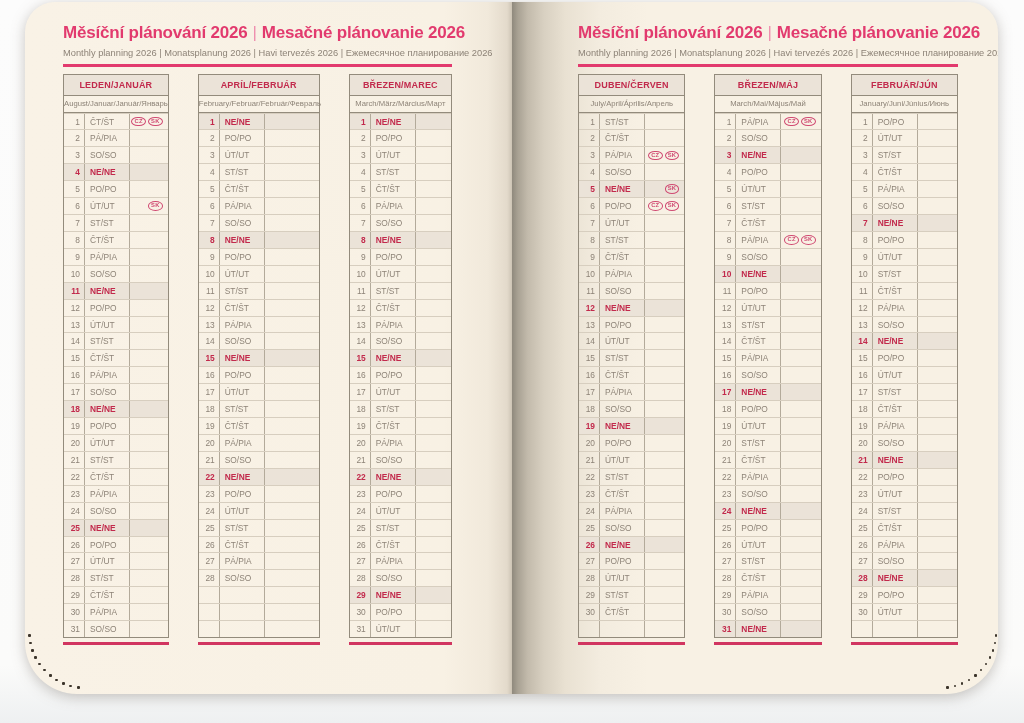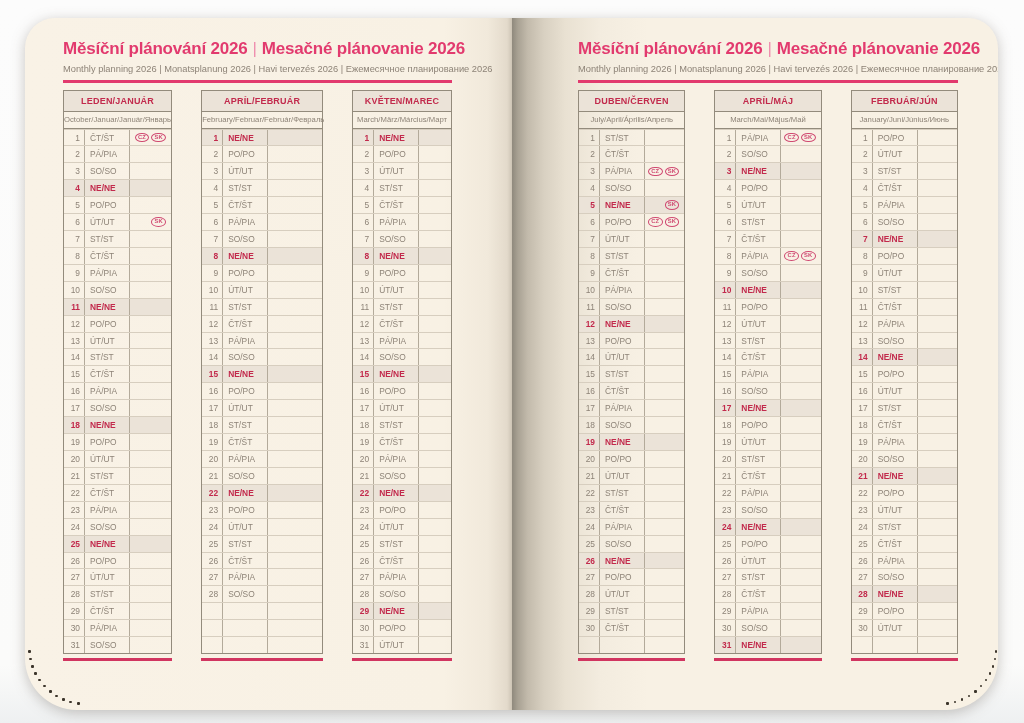--- a/index.html
+++ b/index.html
@@ -3,21 +3,21 @@
 <meta charset="utf-8">
 <style>
   html,body{margin:0;padding:0;}
   body{
     width:1024px;height:723px;position:relative;overflow:hidden;
     background:linear-gradient(to bottom,#fcfcfc 0%,#fbfbfa 92%,#eef0f1 100%);
     font-family:"Liberation Sans","DejaVu Sans",sans-serif;
     -webkit-font-smoothing:antialiased;
   }
   .spread{
-    position:absolute;left:25px;top:18px;width:985px;height:692px;
+    position:absolute;left:25px;top:2px;width:985px;height:692px;
     filter:drop-shadow(0 3px 7px rgba(60,50,40,.28));
   }
   .page{position:absolute;top:0;height:100%;overflow:hidden;}
   .page-left{
     left:0;width:487px;border-radius:30px 0 0 52px;
     background:linear-gradient(to right,#f9f2e6 0%,var(--page-cream) 86%,#f1e9db 95%,#e3dacb 99%,#cdc4b5 100%);
   }
   .page-right{
     left:487px;width:486px;border-radius:0 30px 52px 0;
     background:linear-gradient(to right,#8f897d 0%,#a8a193 1.2%,#c2baab 3.2%,#d8d0c1 6.5%,#e9e1d2 11%,#f3ecdf 18%,var(--page-cream) 28%,var(--page-cream) 100%);
@@ -76,21 +76,21 @@
     <div class="page-inner">
       <header class="page-header">
         <h1 class="title"><span>Měsíční plánování 2026</span><span class="sep">|</span><span>Mesačné plánovanie 2026</span></h1>
         <p class="subtitle">Monthly planning 2026 | Monatsplanung 2026 | Havi tervezés 2026 | Ежемесячное планирование 2026</p>
         <div class="rule"></div>
       </header>
       <div class="months">
           <div class="month">
             <div class="m-box">
               <div class="m-head">LEDEN/JANUÁR</div>
-              <div class="m-sub">October/Januar/Január/Январь</div>
+              <div class="m-sub">August/Januar/Január/Январь</div>
               <div class="day-row">
                 <span class="cell-num">1</span>
                 <span class="cell-abbr">ČT/ŠT</span>
                 <span class="cell-note">
                   <span class="badge">CZ</span>
                   <span class="badge">SK</span>
                 </span>
               </div>
               <div class="day-row">
                 <span class="cell-num">2</span>
@@ -404,21 +404,21 @@
               <div class="day-row">
                 <span class="cell-num"></span>
                 <span class="cell-abbr"></span>
                 <span class="cell-note"></span>
               </div>
             </div>
             <div class="m-underline"></div>
           </div>
           <div class="month">
             <div class="m-box">
-              <div class="m-head">KVĚTEN/MAREC</div>
+              <div class="m-head">BŘEZEN/MAREC</div>
               <div class="m-sub">March/März/Március/Март</div>
               <div class="day-row sun">
                 <span class="cell-num">1</span>
                 <span class="cell-abbr">NE/NE</span>
                 <span class="cell-note"></span>
               </div>
               <div class="day-row">
                 <span class="cell-num">2</span>
                 <span class="cell-abbr">PO/PO</span>
                 <span class="cell-note"></span>
@@ -759,21 +759,21 @@
               <div class="day-row">
                 <span class="cell-num"></span>
                 <span class="cell-abbr"></span>
                 <span class="cell-note"></span>
               </div>
             </div>
             <div class="m-underline"></div>
           </div>
           <div class="month">
             <div class="m-box">
-              <div class="m-head">APRÍL/MÁJ</div>
+              <div class="m-head">BŘEZEN/MÁJ</div>
               <div class="m-sub">March/Mai/Május/Май</div>
               <div class="day-row">
                 <span class="cell-num">1</span>
                 <span class="cell-abbr">PÁ/PIA</span>
                 <span class="cell-note">
                   <span class="badge">CZ</span>
                   <span class="badge">SK</span>
                 </span>
               </div>
               <div class="day-row">

